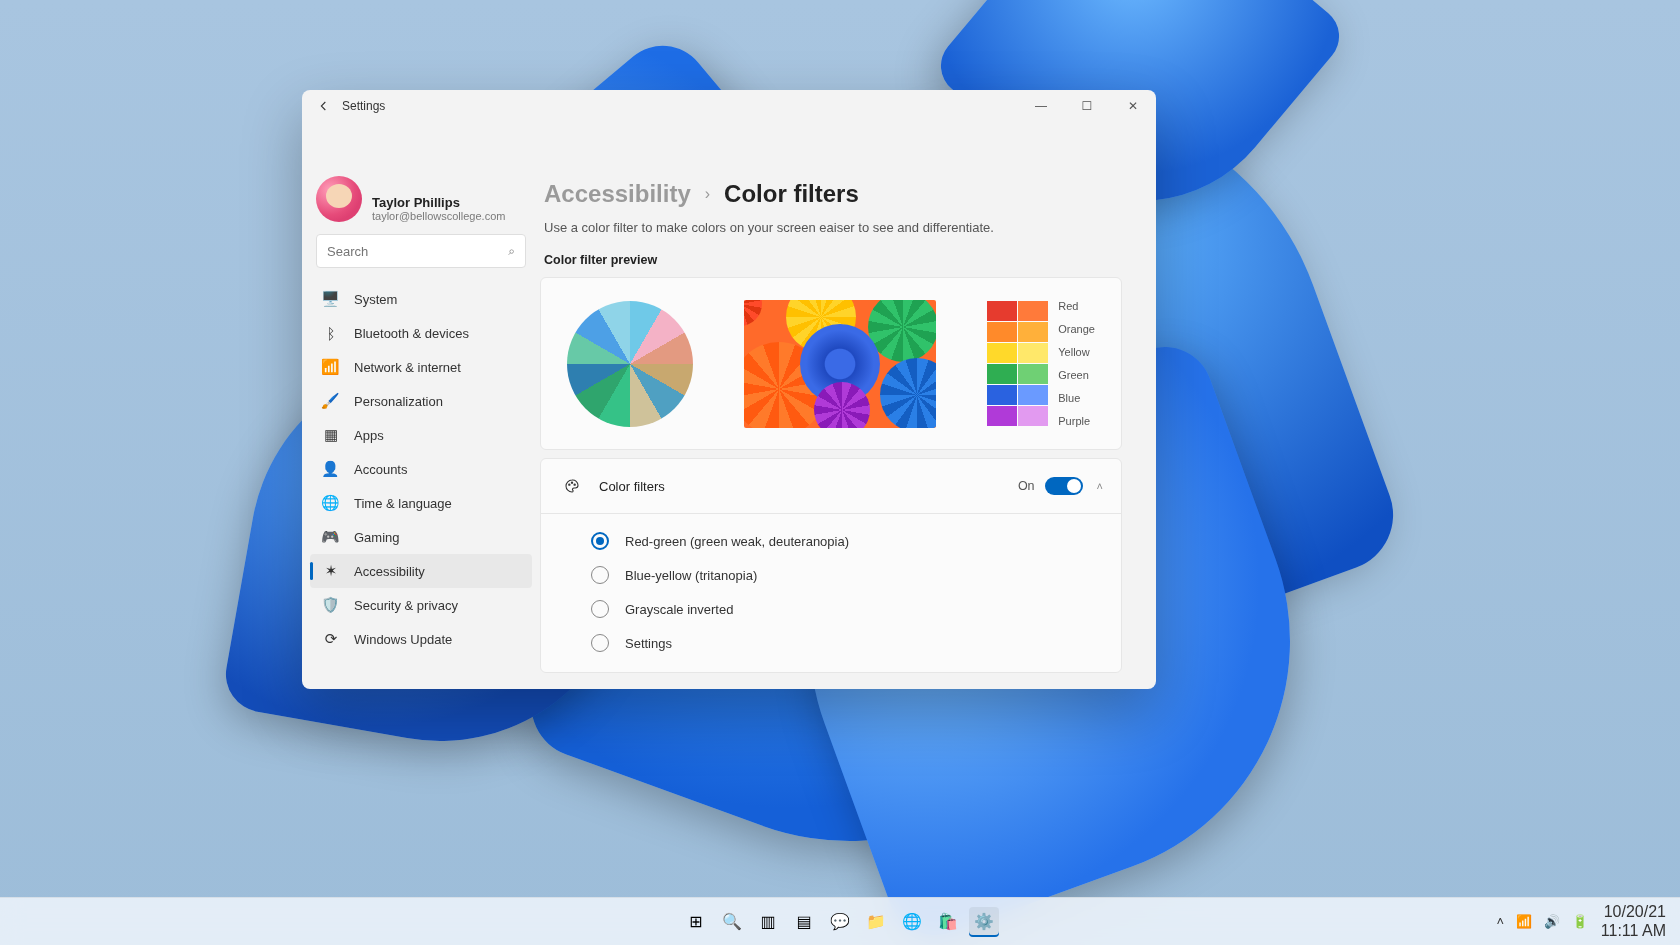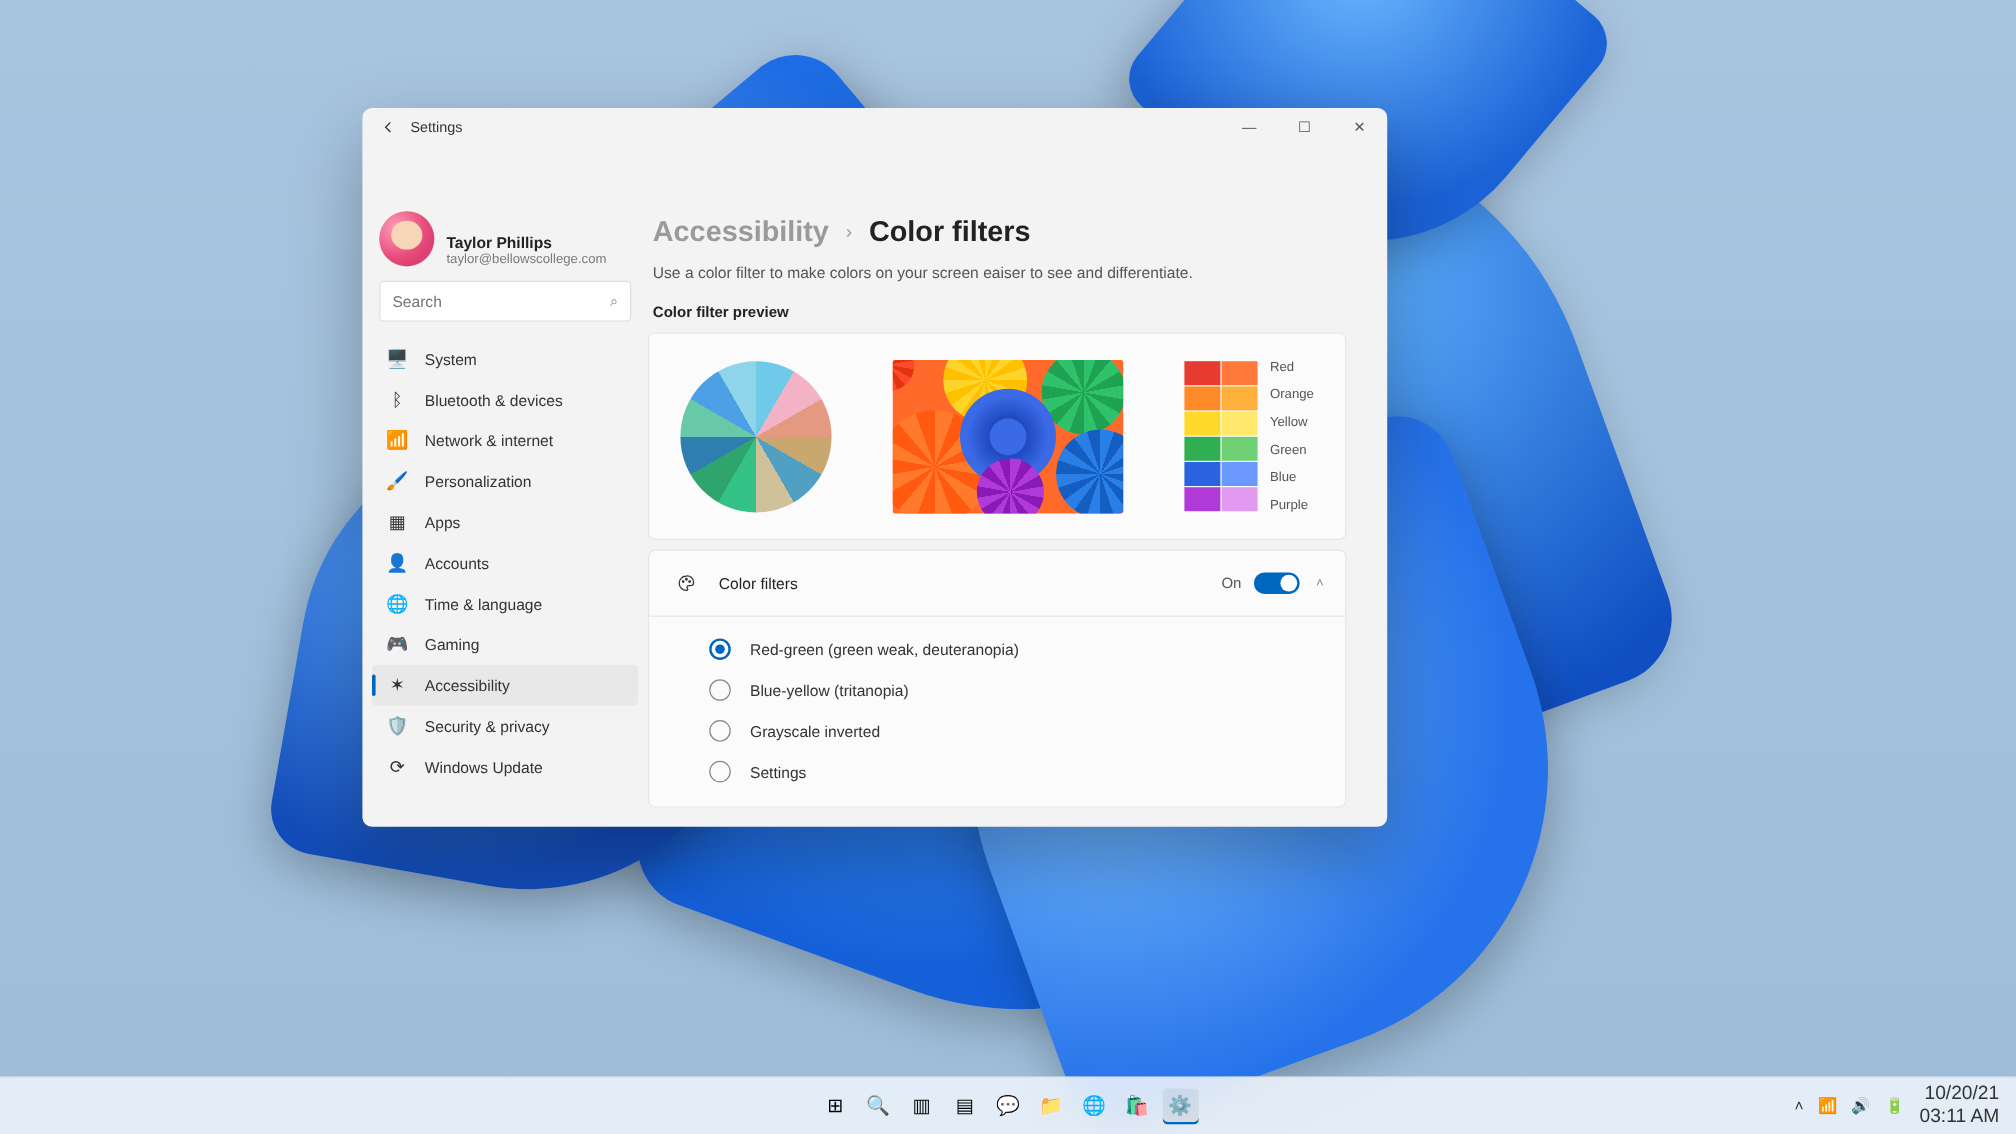--- a/index.html
+++ b/index.html
@@ -292,16 +292,16 @@
       <div class="task-icon">🛍️</div>
       <div class="task-icon active">⚙️</div>
     </div>
   <div class="tray">
     <span class="tray-icon">˄</span>
     <span class="tray-icon">📶</span>
     <span class="tray-icon">🔊</span>
     <span class="tray-icon">🔋</span>
     <div class="clock">
       <div>10/20/21</div>
-      <div>03:11 AM</div>
+      <div>11:11 AM</div>
     </div>
   </div>
 </div>
 
 </body></html>

